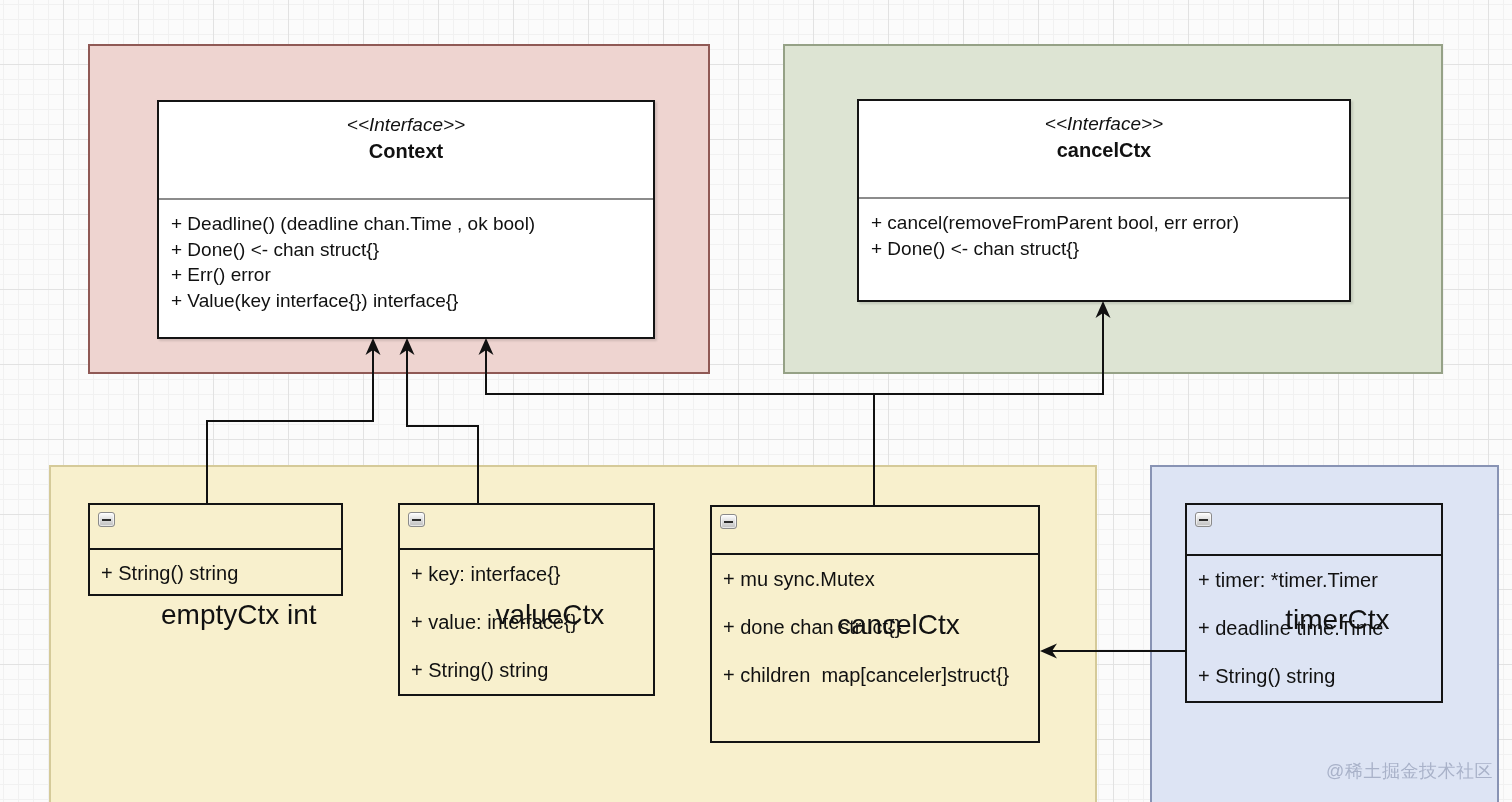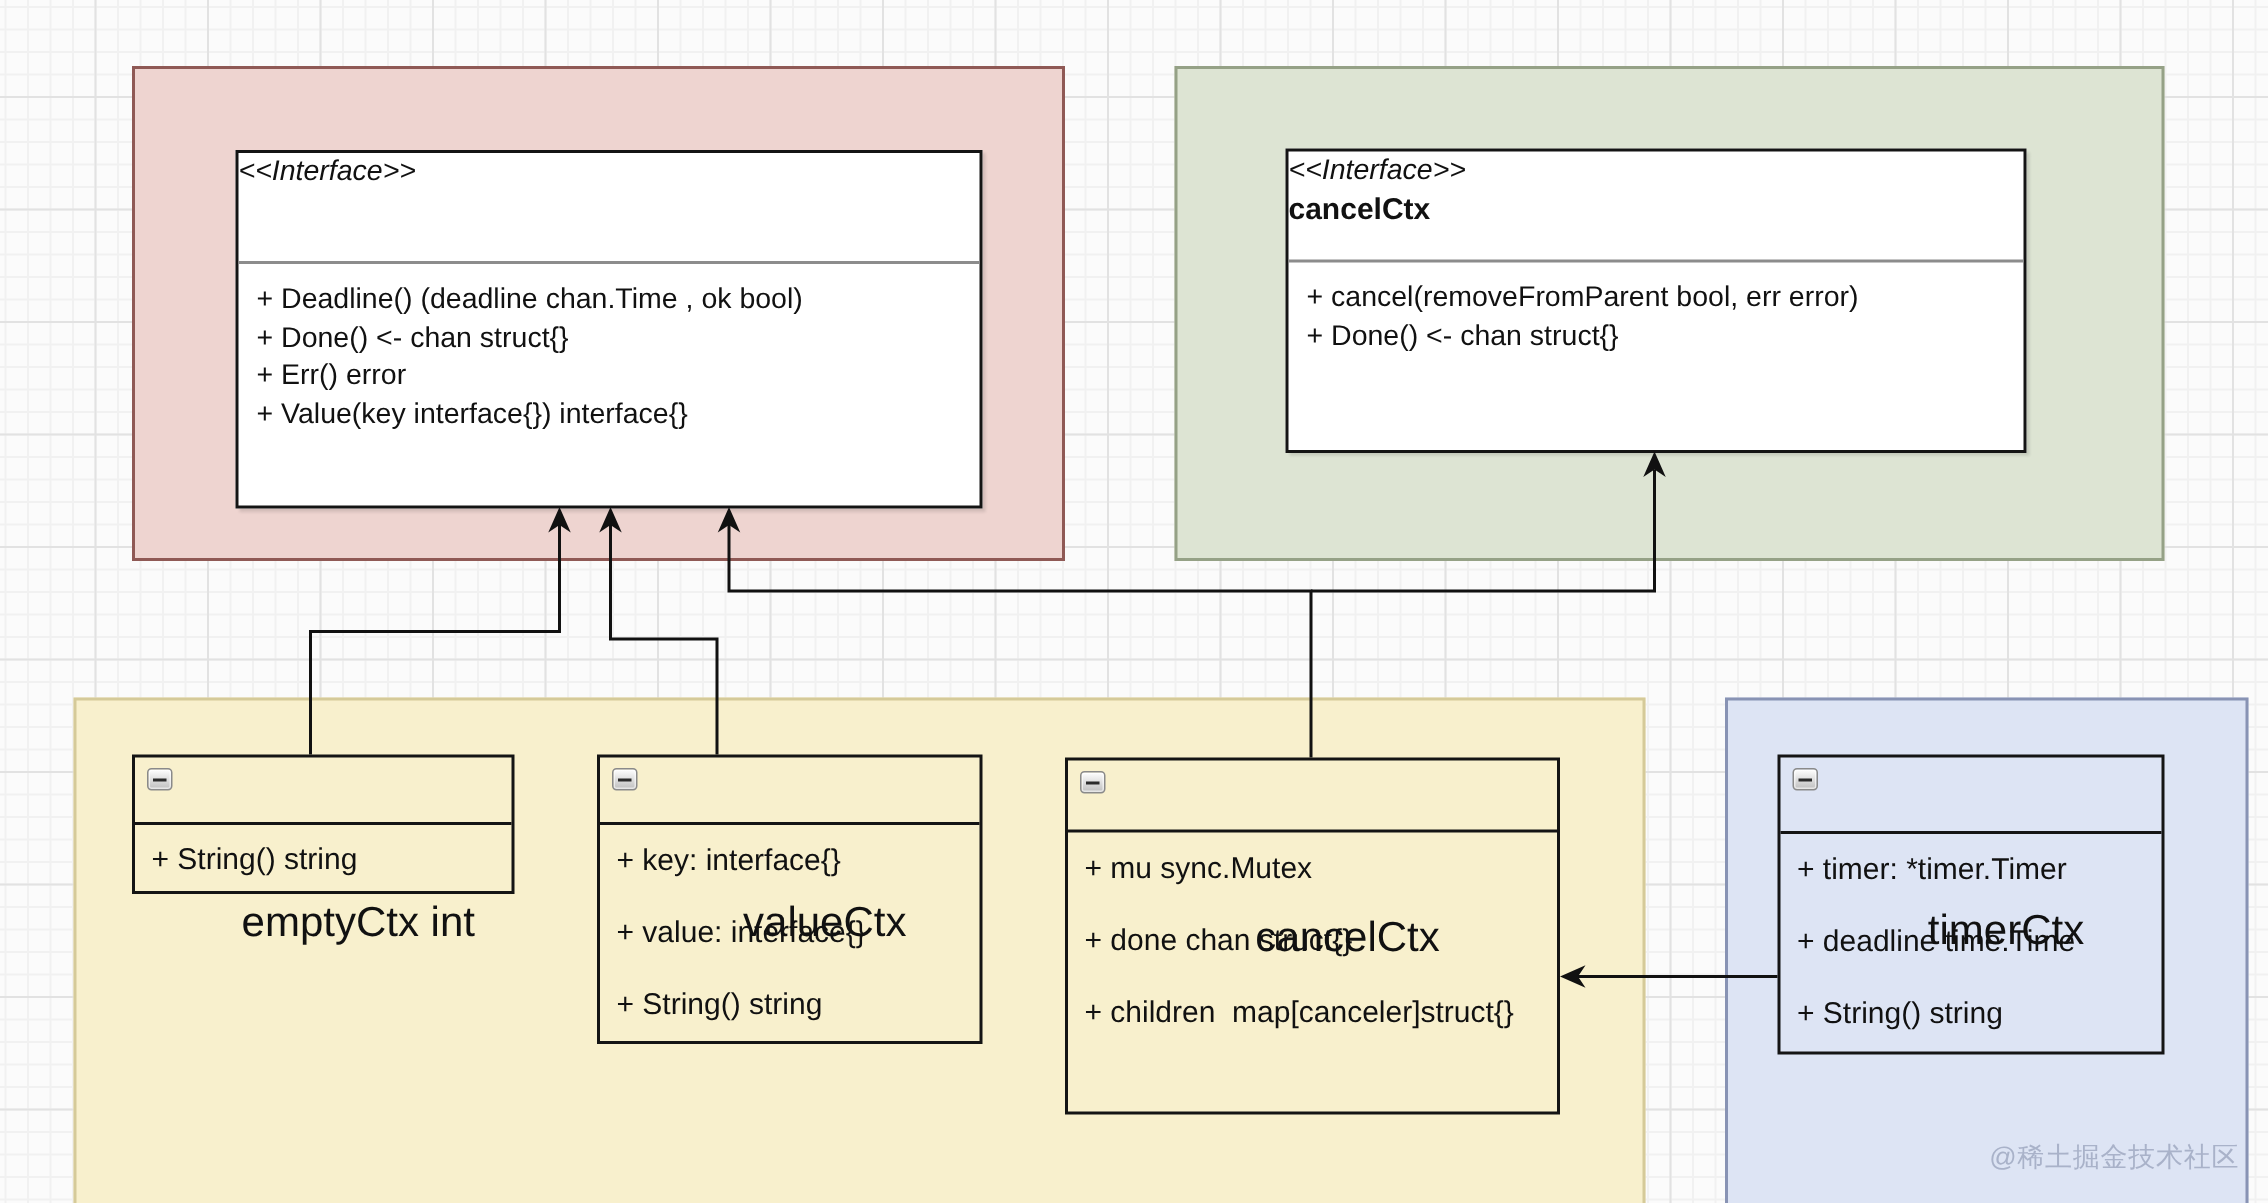--- a/index.html
+++ b/index.html
@@ -30,21 +30,21 @@
 
   
   .iface {
     position: absolute;
     background: #ffffff;
     border: 2px solid #141414;
     box-shadow: 2px 2px 2px rgba(0,0,0,0.12);
   }
   .iface-context { left: 157px; top: 100px; width: 498px; height: 239px; }
   .iface-cancel  { left: 857px; top: 99px;  width: 494px; height: 203px; }
-  .iface-title { height: 72px; text-align: left; color: #111; }
+  .iface-title { height: 96px; text-align: center; padding-top: 10px; color: #111; }
   .iface-title .stereotype { font-style: italic; font-size: 19px; line-height: 26px; }
   .iface-title .iface-name { font-weight: bold; font-size: 20px; line-height: 26px; }
   .iface-divider { border-top: 2px solid #8c8c8c; }
   .iface-methods { padding: 11px 12px; }
   .iface-methods .mline {
     font-size: 19px;
     line-height: 25.5px;
     color: #111;
     white-space: pre;
   }
@@ -128,20 +128,21 @@
 <div class="canvas">
 
   <div class="group group-red"></div>
   <div class="group group-green"></div>
   <div class="group group-yellow"></div>
   <div class="group group-blue"></div>
 
   <div class="iface iface-context">
     <div class="iface-title">
       <div class="stereotype">&lt;&lt;Interface&gt;&gt;</div>
+      <div class="iface-name">Context</div>
     </div>
     <div class="iface-divider"></div>
     <div class="iface-methods">
       <div class="mline">+ Deadline() (deadline chan.Time , ok bool)</div>
       <div class="mline">+ Done() &lt;- chan struct{}</div>
       <div class="mline">+ Err() error</div>
       <div class="mline">+ Value(key interface{}) interface{}</div>
     </div>
   </div>
 

